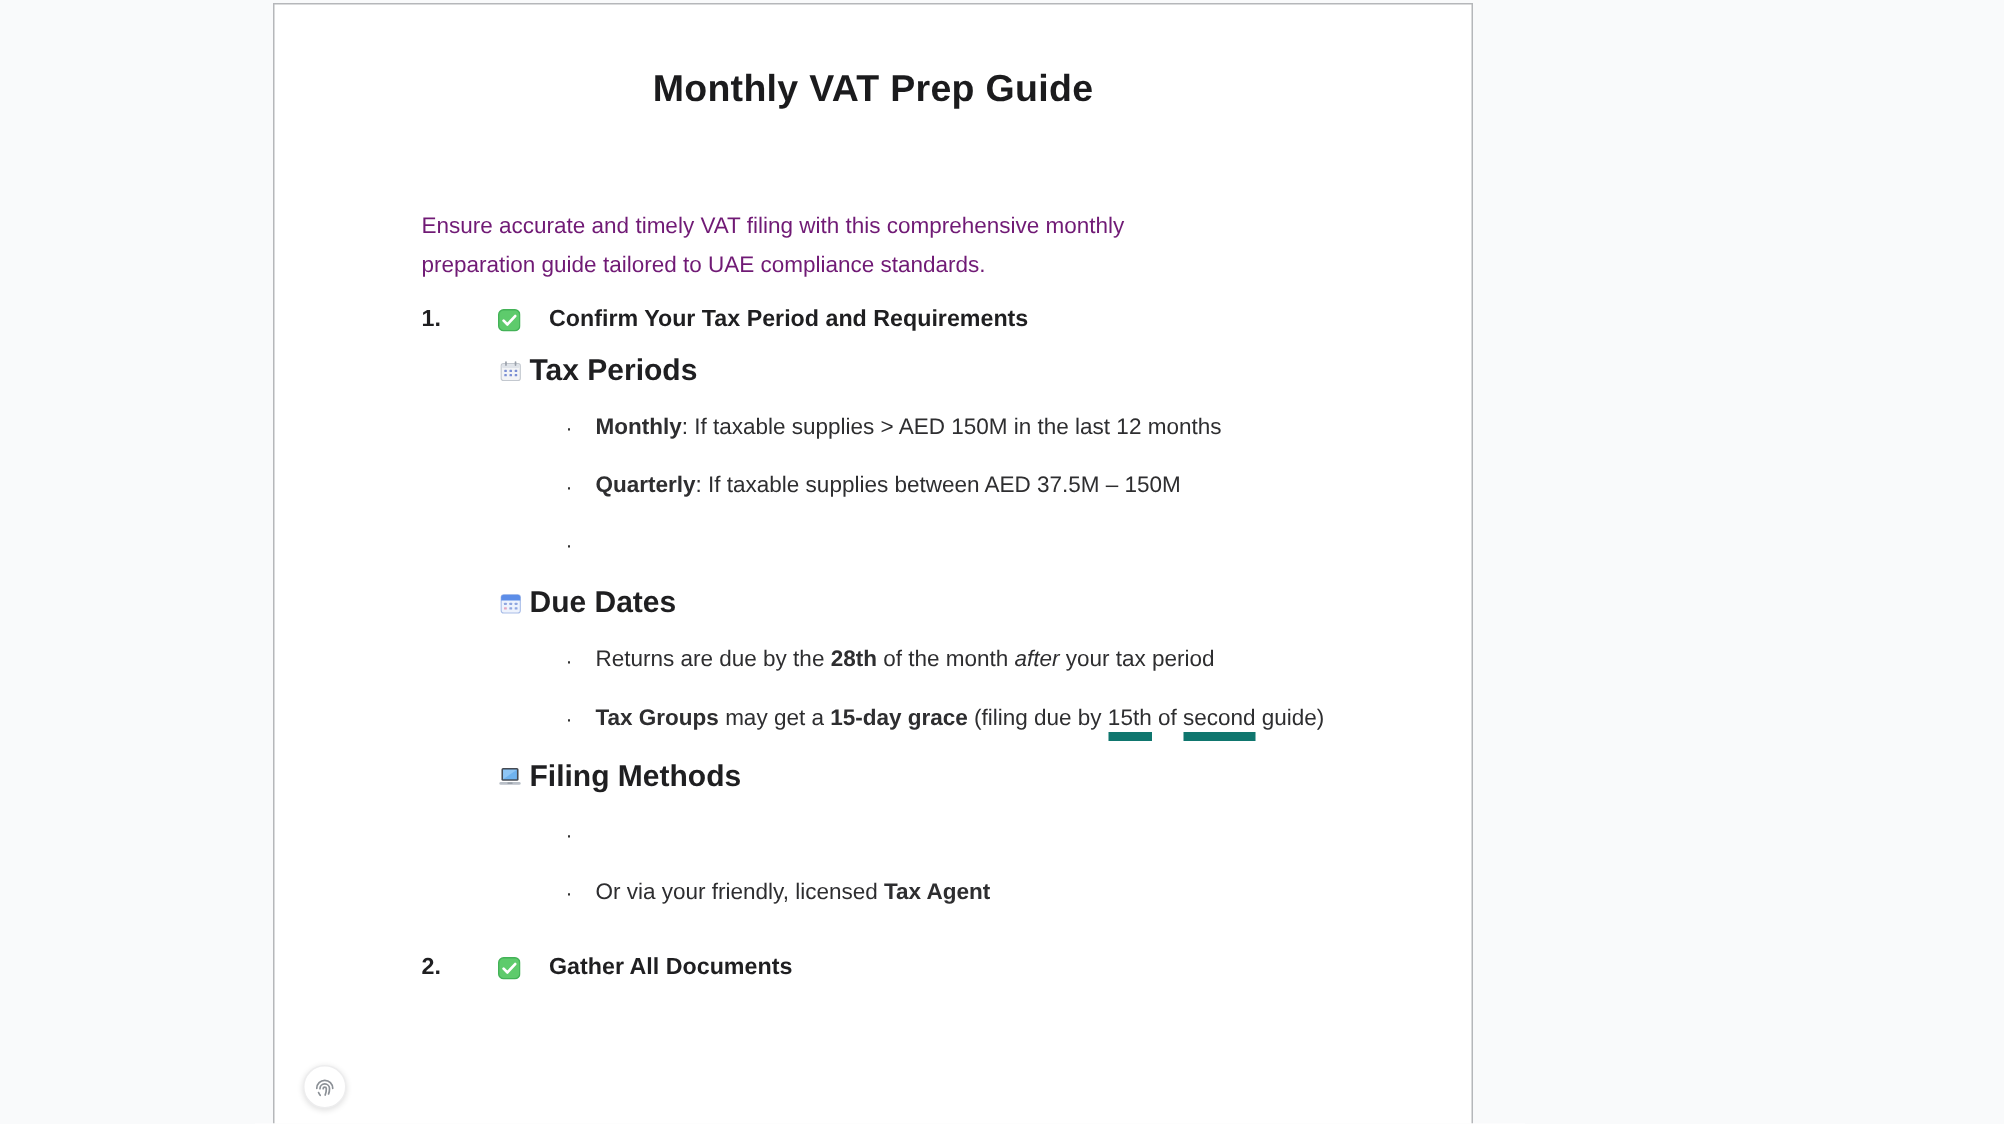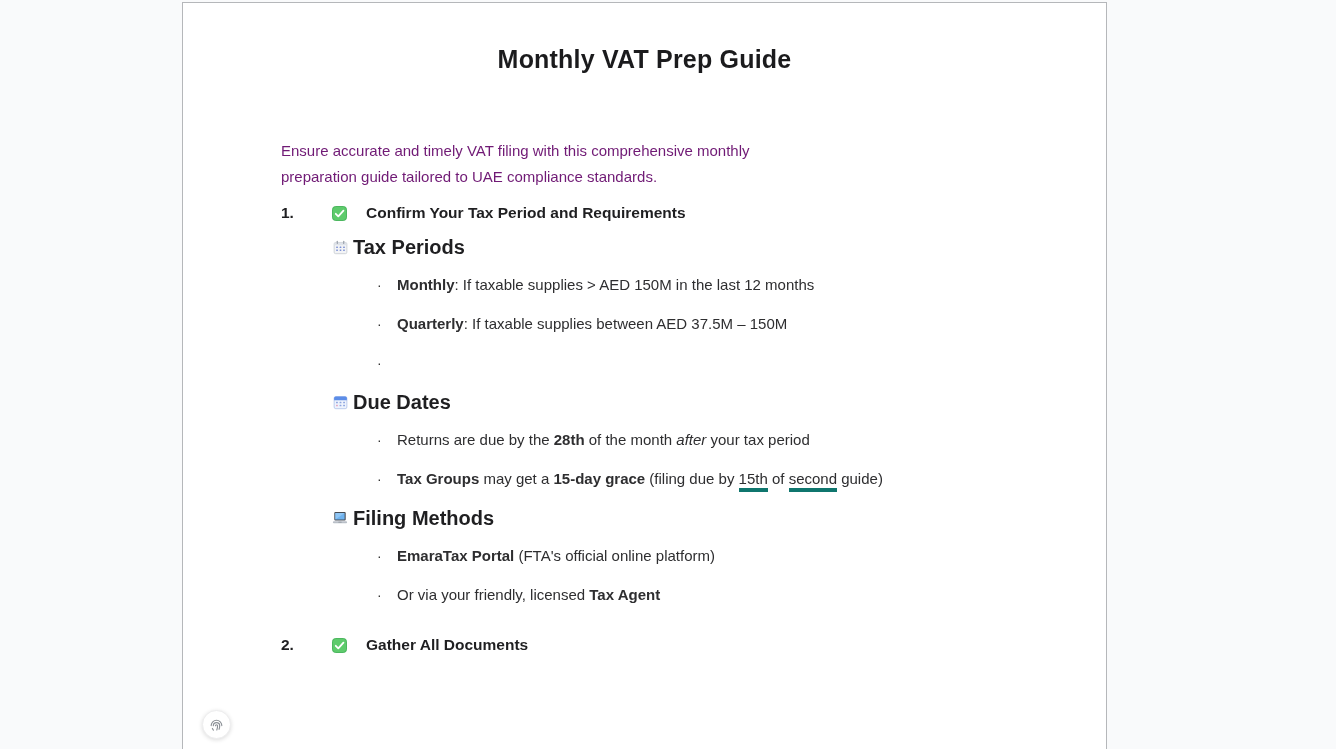--- a/index.html
+++ b/index.html
@@ -1,20 +1,20 @@
 <!DOCTYPE html>
 <html><head>
 <meta charset="utf-8">
 <style>
   * { margin:0; padding:0; box-sizing:border-box; }
   html,body { width:1336px; height:749px; overflow:hidden; }
   body { background:#f9fafb; font-family:"Liberation Sans",sans-serif; position:relative; }
 
   .page {
-    position:absolute; left:182px; top:2px; width:925px; height:747px;
+    position:absolute; left:182px; top:2px; width:800px; height:747px;
     background:#ffffff; border:1px solid #b5b7ba; border-bottom:none;
     padding:41px 70px 0 98px;
   }
   .title {
     margin:0 -70px 0 -98px; text-align:center;
     font-size:25px; font-weight:700; color:#1b1b1d; line-height:30px; letter-spacing:0.2px;
   }
   .intro {
     margin-top:64px; margin-bottom:13px; max-width:540px;
     font-size:15px; line-height:26px; color:#701a75;
@@ -35,21 +35,21 @@
   }
   .bullet {
     display:flex; padding-left:96px;
     font-size:15px; line-height:20px; color:#2e2e30;
     margin-bottom:19px;
   }
   .marker { width:20px; font-size:14px; color:#333; }
   .bullet-text { flex:1; }
   .b { font-weight:700; }
   .i { font-style:italic; }
-  .u-pink   { border-bottom:4px solid #0f766e; padding-bottom:1px; cursor:pointer; }
+  .u-pink   { border-bottom:6px solid #0f766e; padding-bottom:1px; cursor:pointer; }
   .u-yellow { border-bottom:2px solid #f0c24f; padding-bottom:1px; cursor:pointer; }
   .doc-section.sec-2 { margin-top:30px; }
   .sec-para { font-size:15px; line-height:20px; color:#2e2e30; }
 
   .fp-btn {
     position:absolute; left:202px; top:710px; width:29px; height:29px;
     border-radius:50%; background:#ffffff; border:1px solid #ededee;
     box-shadow:0 1px 4px rgba(0,0,0,.14);
     display:flex; align-items:center; justify-content:center; cursor:pointer;
   }
@@ -134,21 +134,20 @@
               <rect x="3.8" y="2" width="10.4" height="7.2" fill="#6fb3ef"></rect>
               <path d="M3.8 2h10.4l-10.4 7.2z" fill="#8fc6f5"></path>
               <rect x="1" y="11.2" width="16" height="2.2" rx="1.1" fill="#b9bfc7"></rect>
               <rect x="7" y="11.6" width="4" height="0.9" rx="0.45" fill="#8e959e"></rect>
             </svg>
           </span>
           <span>Filing Methods</span>
         </div>
         <div class="bullet">
           <span class="marker">·</span>
-          <span class="bullet-text"><span class="b">EmaraTax Portal</span><span> (FTA's official online platform)</span></span>
         </div>
         <div class="bullet">
           <span class="marker">·</span>
           <span class="bullet-text"><span>Or via your friendly, licensed </span><span class="b">Tax Agent</span></span>
         </div>
       </section>
       <section class="doc-section sec-2">
         <div class="num-heading">
           <span class="num">2.</span>
           <span class="icon">

